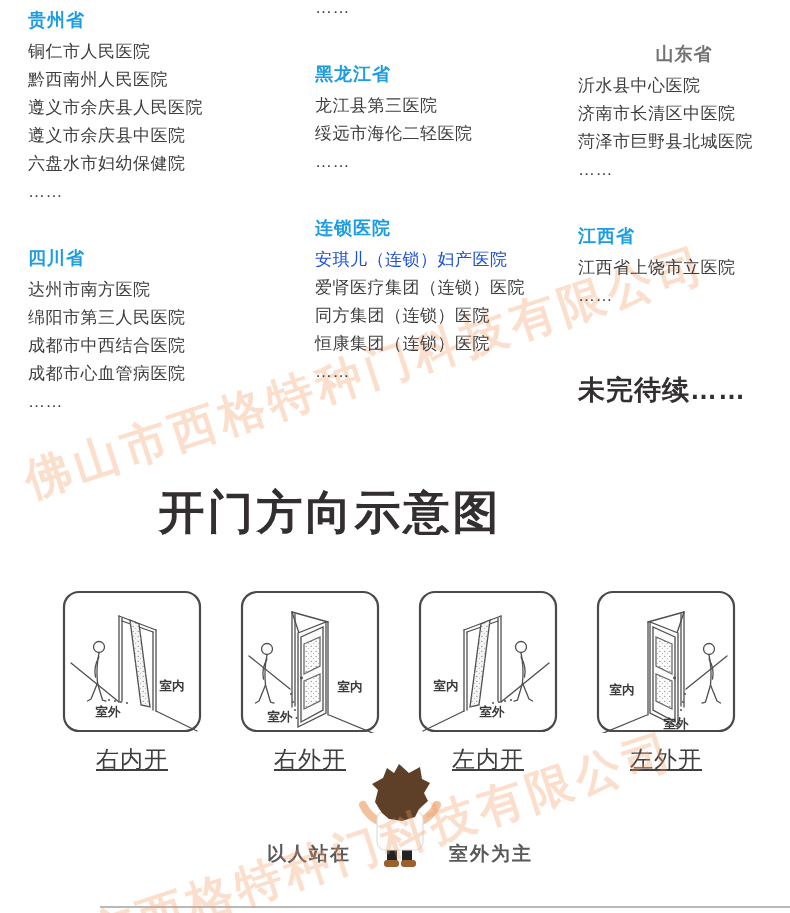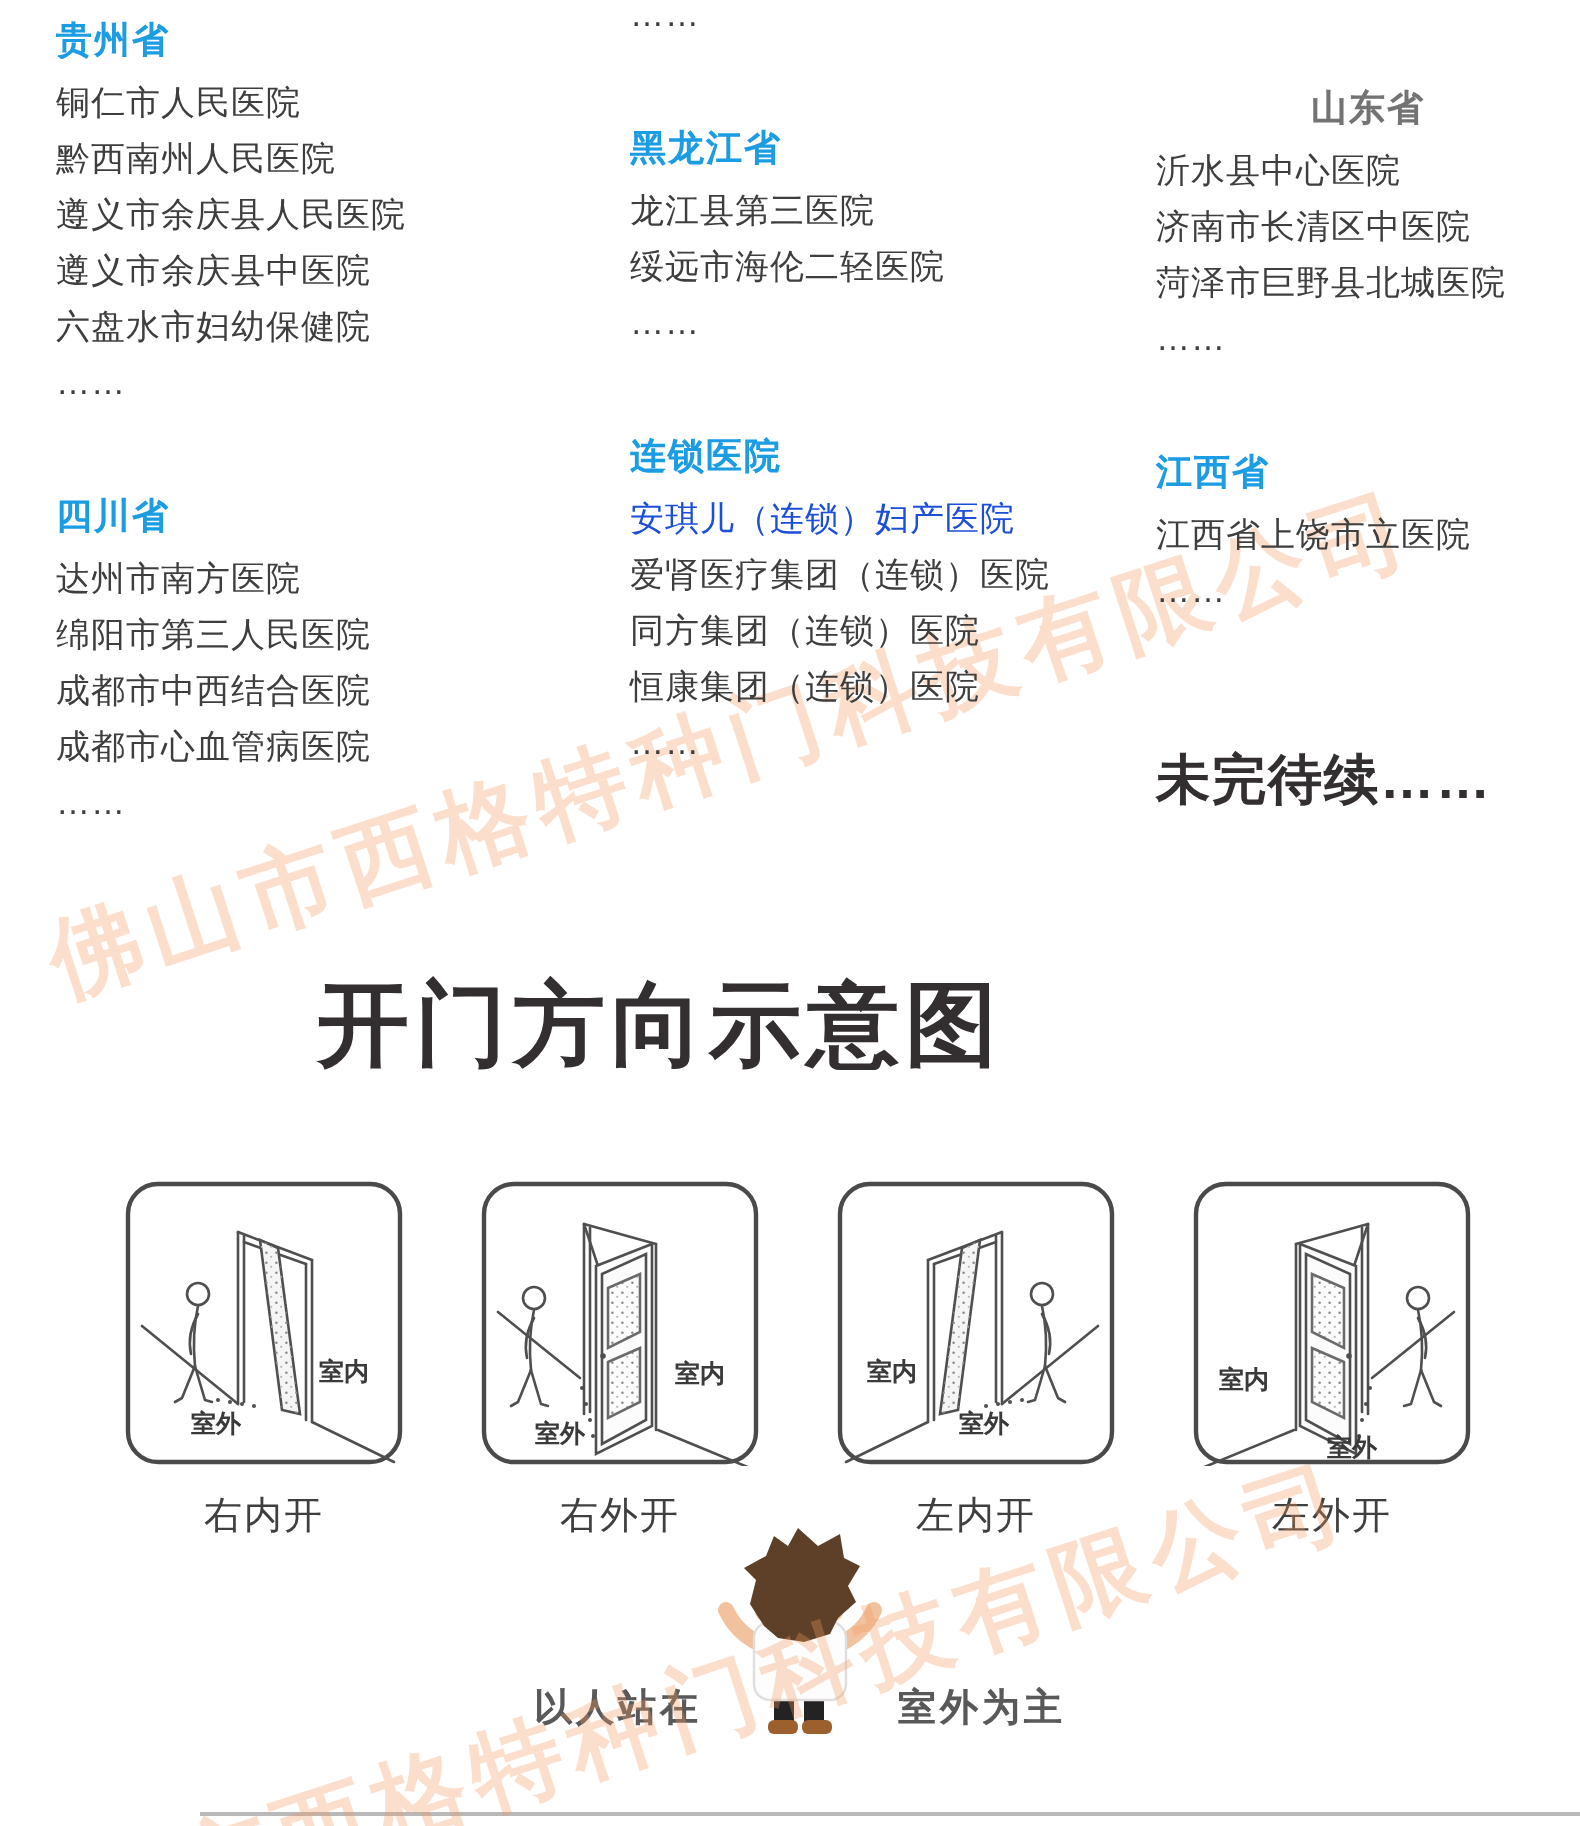--- a/index.html
+++ b/index.html
@@ -25,21 +25,21 @@
   .sec-header{font-size:18px;font-weight:bold;line-height:28px;margin-bottom:4px;letter-spacing:1px;}
   .h-item{font-size:17px;color:#3e3e3e;line-height:28px;letter-spacing:0.5px;}
   .continued{margin-top:62px;font-size:27px;font-weight:bold;color:#332f30;letter-spacing:1px;}
   
   .diagram-title{
     position:absolute;top:482px;left:0;width:660px;text-align:center;
     font-size:46px;font-weight:bold;color:#332e2f;letter-spacing:3px;
   }
   .door-row{position:absolute;top:590px;left:0;width:790px;height:180px;}
   .door-panel{position:absolute;top:0;width:140px;text-align:center;}
-  .door-caption{font-size:19px;color:#3f3f3f;margin-top:7px;letter-spacing:1px;}
+  .door-caption{font-size:23px;color:#3f3f3f;margin-top:7px;letter-spacing:1px;text-decoration:underline;}
   .door-label{font-size:12.5px;font-weight:bold;fill:#3a3a3a;}
   
   .mascot{position:absolute;left:356px;top:764px;}
   .note-text{position:absolute;top:841px;font-size:19px;color:#595959;letter-spacing:2px;font-weight:bold;}
   #noteL{left:267px;}
   #noteR{left:449px;}
   .divider{position:absolute;left:100px;top:906px;width:690px;height:2px;background:#b9b9b9;}
 </style>
 </head>
 <body>

